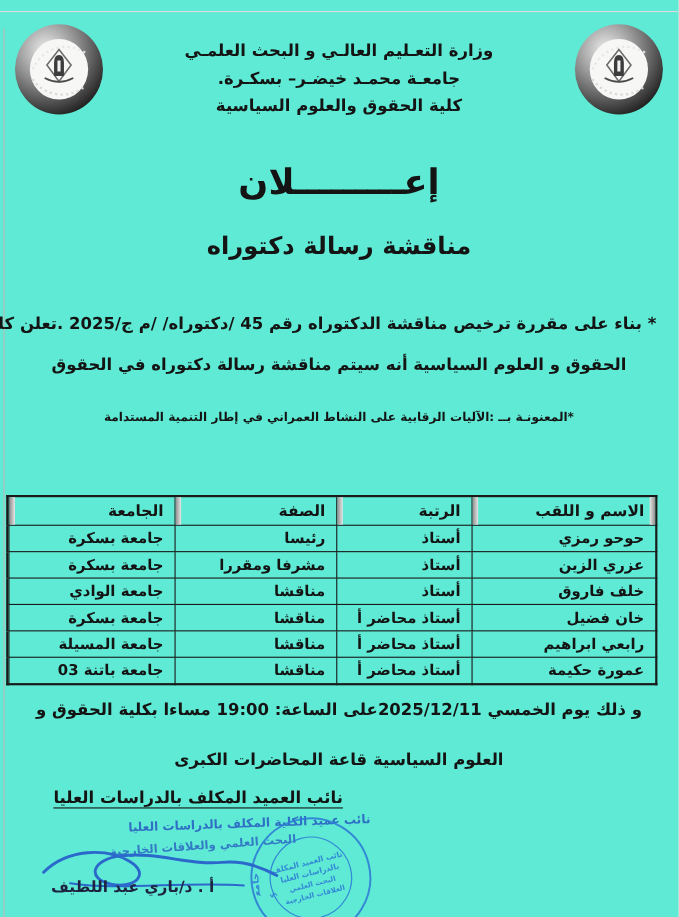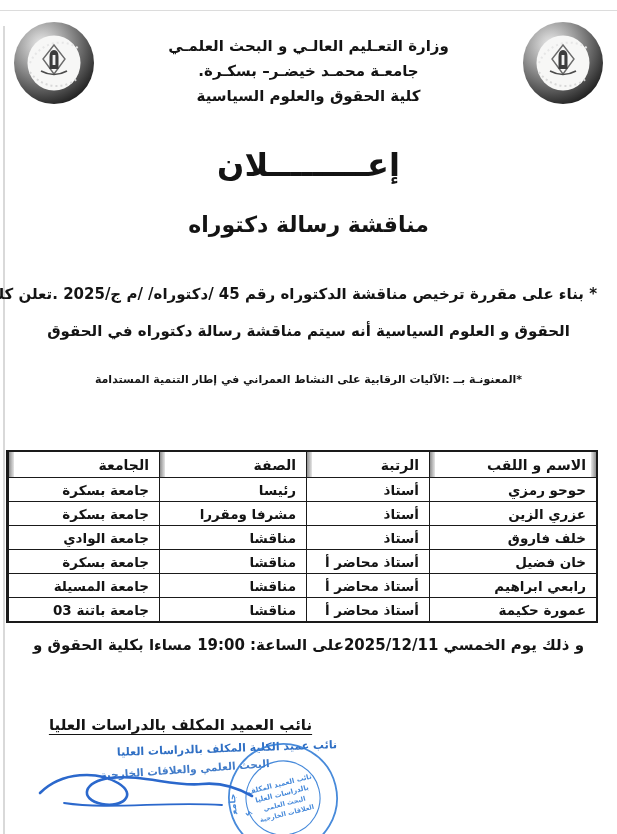--- a/index.html
+++ b/index.html
@@ -1,18 +1,18 @@
 <!DOCTYPE html>
 <html lang="ar" dir="rtl"><head>
 <meta charset="utf-8">
 <style>
   html,body{margin:0;padding:0;background:#e8e8e8;}
   .page{
     position:relative;width:617px;height:834px;margin:0 auto;
-    background:#ffffff;overflow:hidden;color:#141414;
+    background:#5eead4;overflow:hidden;color:#141414;
     font-family:"DejaVu Sans",sans-serif;font-weight:700;direction:rtl;
   }
   .scan-edge-v{position:absolute;left:3px;top:26px;bottom:0;width:2px;background:#b9b9b9;opacity:.55;}
   .scan-edge-h{position:absolute;left:0;right:0;top:10px;height:1px;background:#dcdcdc;}
 
   
   .header{position:absolute;top:20px;left:12px;right:12px;display:flex;justify-content:space-between;align-items:flex-start;}
   .logo{width:84px;height:86px;flex:0 0 auto;}
   .header-text{flex:1;text-align:center;font-size:15px;line-height:25px;padding-top:14px;}
 
@@ -152,20 +152,21 @@
       <tr>
         <td class="col-name">عمورة حكيمة</td>
         <td class="col-rank">أستاذ  محاضر أ</td>
         <td class="col-role">مناقشا</td>
         <td class="col-univ">جامعة باتنة 03</td>
       </tr>
     </tbody>
   </table>
 
   <div class="schedule-1">و ذلك يوم  الخمسي  2025/12/11على الساعة:  19:00  مساءا  بكلية الحقوق و</div>
+  <div class="schedule-2">العلوم السياسية  قاعة المحاضرات الكبرى</div>
 
   <div class="sig-heading">نائب العميد المكلف بالدراسات العليا</div>
   <div class="stamp-line-1">نائب عميد الكلية المكلف بالدراسات العليا</div>
   <div class="stamp-line-2">البحث العلمي والعلاقات الخارجية</div>
 
   <svg class="signature-svg" viewBox="0 0 232 48">
     <path d="M14 30 C 36 8, 72 8, 92 20 C 112 32, 96 45, 76 41 C 52 36, 58 18, 84 15 C 118 11, 146 24, 176 21 C 196 19, 212 25, 226 33" fill="none" stroke="#2b68cc" stroke-width="2.6" stroke-linecap="round"></path>
     <path d="M38 40 C 84 47, 140 38, 196 42" fill="none" stroke="#2b68cc" stroke-width="1.8" stroke-linecap="round"></path>
   </svg>
 
@@ -181,13 +182,14 @@
     </text>
     <text font-size="7.5" fill="#2f7bd6" font-weight="700">
       <textPath href="#arcBot" startOffset="4%">كلية الحقوق و العلوم السياسية</textPath>
     </text>
     <text x="60" y="48" text-anchor="middle" font-size="7" fill="#2f7bd6" font-weight="700">نائب العميد المكلف</text>
     <text x="60" y="58" text-anchor="middle" font-size="7" fill="#2f7bd6" font-weight="700">بالدراسات العليا</text>
     <text x="60" y="68" text-anchor="middle" font-size="6.5" fill="#2f7bd6" font-weight="700">البحث العلمي</text>
     <text x="60" y="78" text-anchor="middle" font-size="6.5" fill="#2f7bd6" font-weight="700">العلاقات الخارجية</text>
   </svg>
 
+  <div class="signer-name">أ . د/باري عبد اللطيف</div>
 </div>
 
 </body></html>

